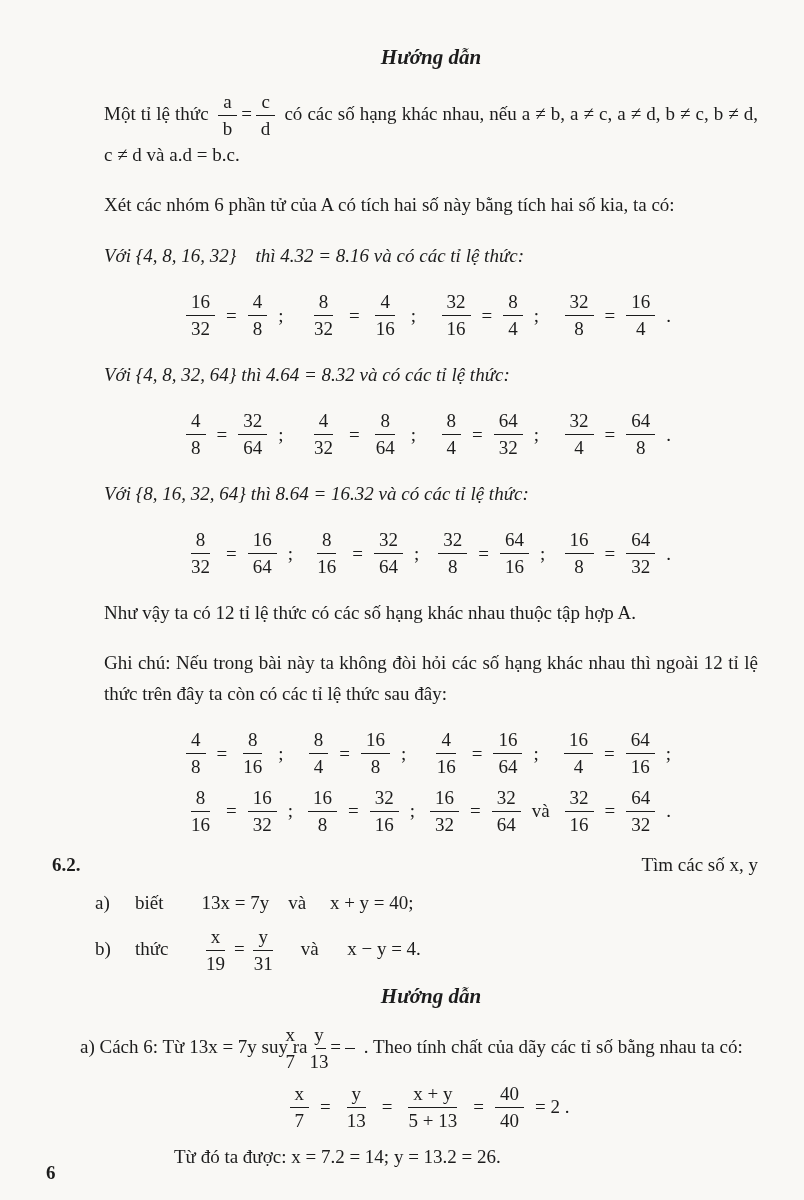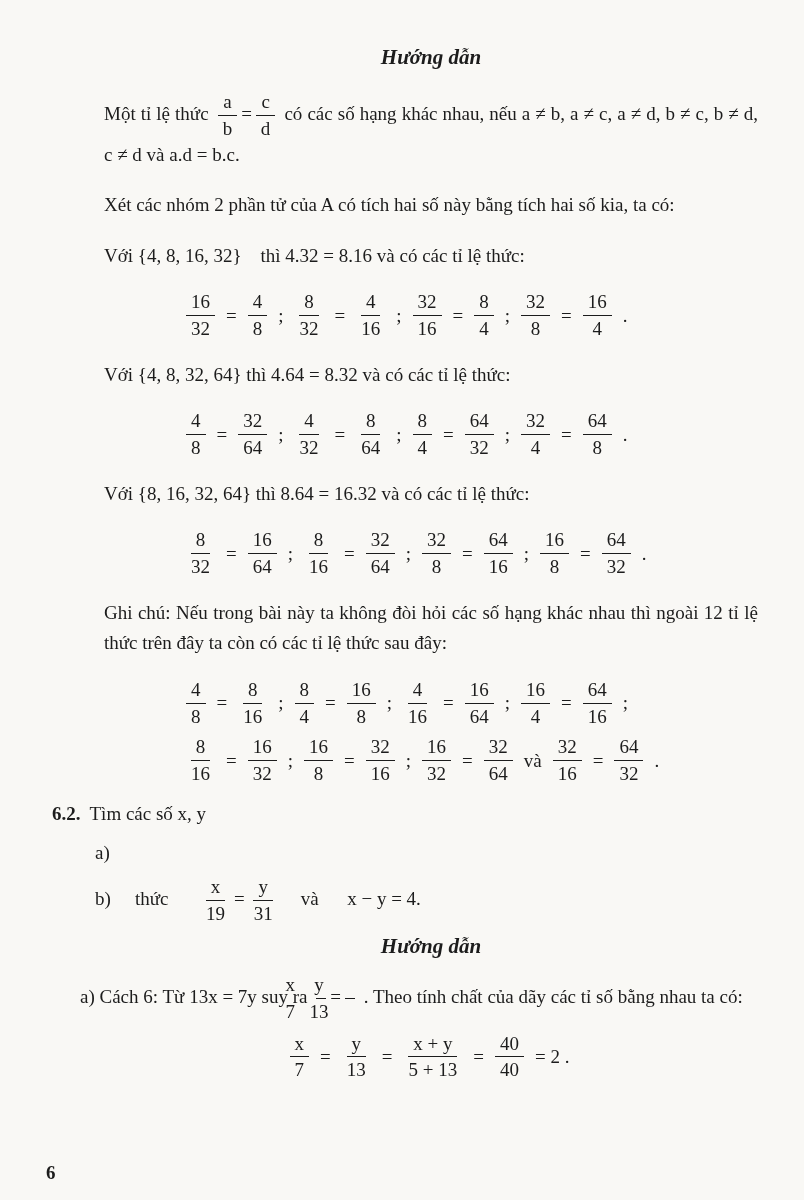--- a/index.html
+++ b/index.html
@@ -19,56 +19,57 @@
     font-size:21px; line-height:1.3;
     font-weight:bold; font-style:italic;
     text-align:center;
     margin:4px 0 14px;
   }
   .para {
     font-size:19px; line-height:1.6;
     text-align:justify;
     margin:20px 0;
   }
-  .pre { white-space:pre-wrap; }
+  .pre { white-space:pre-wrap;font-style:italic; }
   .it { }
   .bd { font-weight:bold; }
 
   
   .frac {
     display:inline-flex; flex-direction:column; align-items:center;
     vertical-align:middle;
     line-height:1.15; margin:0 4px;
     text-align:center;
   }
   .frac .num { display:block; padding:0 5px 2px; border-bottom:1.4px solid #1c1c1c; }
   .frac .den { display:block; padding:2px 5px 0; }
 
   
   .eq-row {
-    display:flex; align-items:center;
+    display:flex; justify-content:space-between; align-items:center;
     padding:0 80px 0 78px;
     margin:9px 0;
     font-size:19px;
   }
   .eq { display:inline-flex; align-items:center; }
   .eq .mtxt { margin:0 7px; }
 
   
   .center-row {
     display:flex; justify-content:center; align-items:center;
     font-size:19px; margin:10px 0;
   }
   .center-row .mtxt { margin:0 7px; }
 
   
   .problem-head {
     display:flex; align-items:baseline; gap:9px;
     font-size:19px; line-height:1.6;
     margin:14px 0 6px -52px;
+    justify-content:space-between;
   }
   .subitem {
     display:flex; align-items:baseline;
     font-size:19px; line-height:1.6;
     margin:8px 0 8px -9px;
   }
   .subitem .marker { flex:0 0 40px; }
   .subitem .content { white-space:pre-wrap; }
 
   .hang {
@@ -95,21 +96,21 @@
   <div class="heading">Hướng dẫn</div>
 
   <p class="para"><span class="mtxt">Một tỉ lệ thức </span><span class="frac">
         <span class="num">a</span>
         <span class="den">b</span>
       </span><span class="mtxt">=</span><span class="frac">
         <span class="num">c</span>
         <span class="den">d</span>
       </span><span class="mtxt"> có các số hạng khác nhau, nếu a ≠ b, a ≠ c, a ≠ d, b ≠ c, b ≠ d, c ≠ d và a.d = b.c.</span></p>
 
-  <p class="para">Xét các nhóm 2 phần tử của A có tích hai số này bằng tích hai số kia, ta có:</p>
+  <p class="para">Xét các nhóm 6 phần tử của A có tích hai số này bằng tích hai số kia, ta có:</p>
 
   <p class="para pre">Với {4, 8, 16, 32}    thì 4.32 = 8.16 và có các tỉ lệ thức:</p>
   <div class="eq-row">
       <span class="eq">
         <span class="frac">
           <span class="num">16</span>
           <span class="den">32</span>
         </span>
         <span class="mtxt">=</span>
         <span class="frac">
@@ -253,20 +254,21 @@
         </span>
         <span class="mtxt">=</span>
         <span class="frac">
           <span class="num">64</span>
           <span class="den">32</span>
         </span>
         <span class="mtxt">.</span>
       </span>
     </div>
 
+  <p class="para">Như vậy ta có 12 tỉ lệ thức có các số hạng khác nhau thuộc tập hợp A.</p>
 
   <p class="para"><span class="mtxt it">Ghi chú:</span><span class="mtxt"> Nếu trong bài này ta không đòi hỏi các số hạng khác nhau thì ngoài 12 tỉ lệ thức trên đây ta còn có các tỉ lệ thức sau đây:</span></p>
 
   <div class="eq-row">
       <span class="eq">
         <span class="frac">
           <span class="num">4</span>
           <span class="den">8</span>
         </span>
         <span class="mtxt">=</span>
@@ -364,20 +366,21 @@
       </span>
     </div>
 
   <div class="problem-head">
     <span class="bd">6.2.</span>
     <span>Tìm các số x, y</span>
   </div>
 
   <div class="subitem">
     <span class="marker">a)</span>
+    <span class="content"><span class="mtxt">biết        13x = 7y    và     x + y = 40;</span></span>
   </div>
 
   <div class="subitem">
     <span class="marker">b)</span>
     <span class="content"><span class="mtxt">thức      </span><span class="frac"><span class="num">x</span><span class="den">19</span></span><span class="mtxt">=</span><span class="frac"><span class="num">y</span><span class="den">31</span></span><span class="mtxt">    và      x − y = 4.</span></span>
   </div>
 
   <div class="heading">Hướng dẫn</div>
 
   <p class="hang"><span class="mtxt">a) </span><span class="mtxt it">Cách 6</span><span class="mtxt">: Từ 13x = 7y suy ra </span><span class="frac">
@@ -404,16 +407,17 @@
         <span class="den">5 + 13</span>
       </span>
       <span class="mtxt">=</span>
       <span class="frac">
         <span class="num">40</span>
         <span class="den">40</span>
       </span>
       <span class="mtxt">= 2 .</span>
     </div>
 
+  <p class="conclusion">Từ đó ta được: x = 7.2 = 14; y = 13.2 = 26.</p>
 
 </div>
 
 <div class="page-number">6</div>
 
 </body></html>

